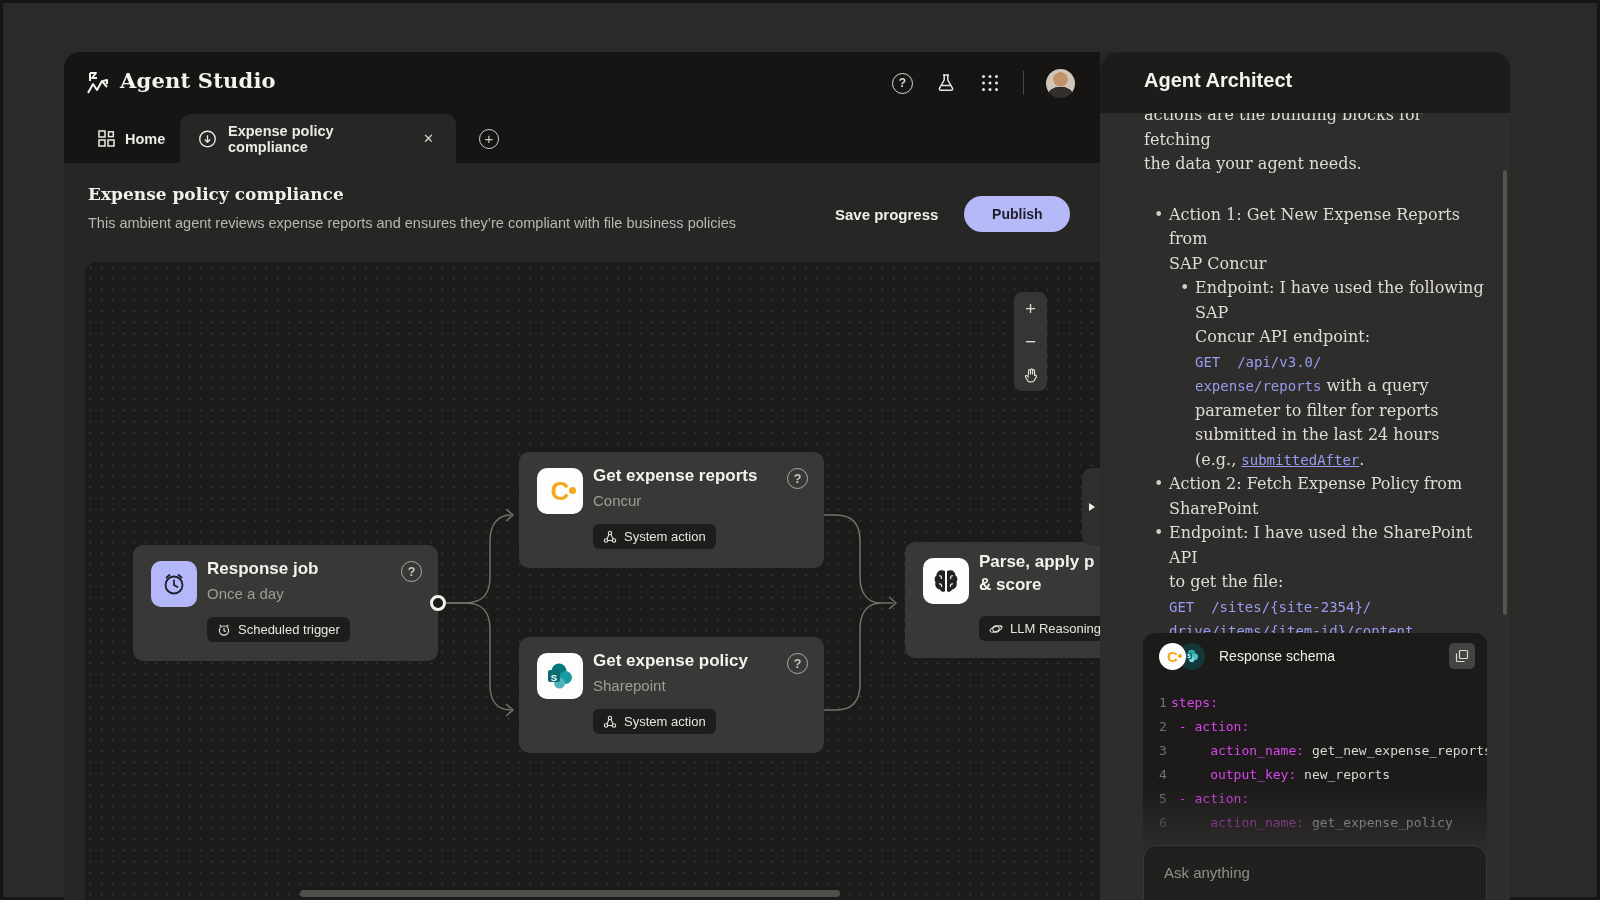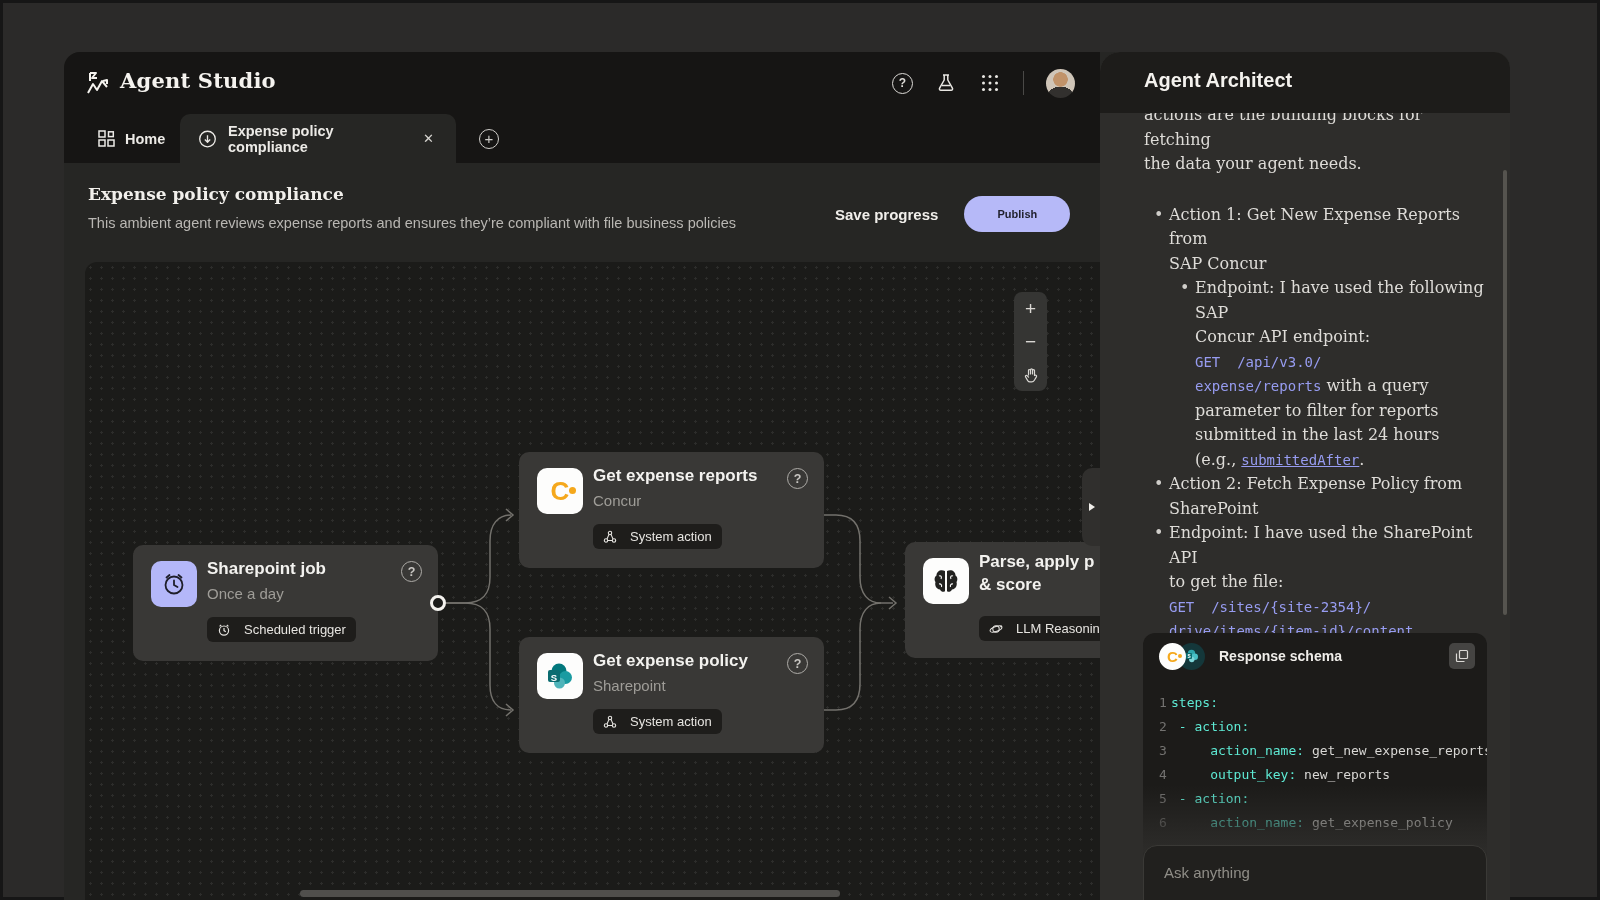--- a/index.html
+++ b/index.html
@@ -38,33 +38,33 @@
   #tab-add { position:absolute; left:415px; top:15px; width:20px; height:20px; border:1.5px solid #cfcdc9;
              border-radius:50%; color:#cfcdc9; font-size:15px; line-height:17px; text-align:center; }
 
   
   #page-title { position:absolute; left:24px; top:132px; font-family:"DejaVu Serif", serif;
                 font-weight:bold; font-size:17px; color:#f2f0ec; }
   #page-subtitle { position:absolute; left:24px; top:163px; font-size:14.5px; color:#b9b7b3; }
   #page-actions { position:absolute; left:771px; top:144px; height:36px; display:flex; align-items:center; gap:26px; }
   #save-btn { font-size:15px; font-weight:bold; color:#f1efeb; }
   #publish-btn { width:106px; height:36px; background:#b6b9f8; border-radius:18px; color:#1f1f2c;
-                 font-size:11px; font-weight:bold; display:flex; align-items:center; justify-content:center; }
+                 font-size:14px; font-weight:bold; display:flex; align-items:center; justify-content:center; }
 
   
   #canvas { position:absolute; left:21px; top:210px; width:1015px; height:638px; overflow:hidden;
             background-color:#1b1b19; border-radius:12px 0 0 0;
             background-image: radial-gradient(circle, #2d2d2b 1.1px, rgba(0,0,0,0) 1.3px);
             background-size: 11px 11px; }
   .node { position:absolute; width:305px; height:116px; background:#393836; border-radius:10px; }
   .node-icon { position:absolute; left:18px; top:16px; width:46px; height:46px; border-radius:10px;
                display:flex; align-items:center; justify-content:center; }
   .node-title { position:absolute; left:74px; top:14px; font-size:17px; font-weight:bold; color:#f3f2ef; white-space:nowrap; }
   .node-sub { position:absolute; left:74px; top:40px; font-size:15px; color:#9f9d98; white-space:nowrap; }
-  .node-badge { position:absolute; left:74px; top:72px; display:inline-flex; align-items:center; gap:13px;
+  .node-badge { position:absolute; left:74px; top:72px; display:inline-flex; align-items:center; gap:7px;
                 background:#1e1d1b; border-radius:6px; padding:5px 10px; font-size:13px; color:#e6e4e0; white-space:nowrap; }
   .node-help { position:absolute; right:16px; top:16px; width:21px; height:21px; border:1.5px solid #aeaca8;
                border-radius:50%; color:#c9c7c3; font-size:12.5px; font-weight:bold;
                display:flex; align-items:center; justify-content:center; }
   #icon-scheduled { background:#b4b7f9; }
   .icon-white { background:#fdfdfc; }
   .concur-c { font-weight:bold; font-size:26px; color:#f5a81c; position:relative; font-family:"Liberation Sans",sans-serif; }
   .concur-dot { position:absolute; right:-7px; top:11px; width:7px; height:7px; background:#f5a81c; border-radius:50%; }
   #port { position:absolute; left:345px; top:333px; width:16px; height:16px; border:3px solid #f4f2ee;
           background:#1b1b19; border-radius:50%; }
@@ -94,26 +94,26 @@
   .cde.u { text-decoration:underline; }
   #panel-scrollbar { position:absolute; right:3px; top:57px; width:4px; height:445px; background:#56544f; border-radius:2px; }
 
   
   #code-card { position:absolute; left:43px; top:520px; width:344px; height:230px; background:#1c1b19;
                border-radius:12px; overflow:hidden; }
   #code-head { position:absolute; left:0; top:0; width:100%; height:46px; display:flex; align-items:center; padding:0 12px 0 16px; }
   .mini-circ { width:27px; height:27px; border-radius:50%; flex:none; display:flex; align-items:center; justify-content:center; }
   #circ-concur { background:#fdfdfc; z-index:2; }
   #circ-sp { background:#14373a; margin-left:-8px; z-index:1; }
-  #code-title { margin-left:14px; font-size:14px; font-weight:bold; color:#f0eeea; }
+  #code-title { margin-left:14px; font-size:14px; font-weight:normal; color:#f0eeea; }
   #copy-btn { margin-left:auto; width:26px; height:26px; background:#454442; border-radius:5px;
               display:flex; align-items:center; justify-content:center; }
   .code-line { position:relative; height:24px; white-space:pre; font-family:"DejaVu Sans Mono", monospace; font-size:13px; }
   .ln { display:inline-block; width:28px; text-align:left; padding-left:16px; color:#737270; }
-  .kw { color:#5eead4; }
+  .kw { color:#d946ef; }
   .vl { color:#d8d7d4; }
   #code-body { position:absolute; top:62px; left:0; width:100%; }
   #code-fade { position:absolute; left:0; bottom:0; width:100%; height:78px;
                background:linear-gradient(180deg, rgba(46,45,43,0) 0%, #2e2d2b 90%); }
 
   
   #ask-box { position:absolute; left:43px; top:732px; width:344px; height:110px; background:#21201e;
              border:1px solid #3a3936; border-radius:14px; }
   #ask-input { position:absolute; left:20px; top:18px; width:300px; background:transparent; border:none; outline:none;
                font-family:"Liberation Sans", sans-serif; font-size:15px; color:#e6e4e0; }
@@ -217,21 +217,21 @@
       </svg>
 
       <div class="node" style="left:48px;top:283px">
         <div class="node-icon" id="icon-scheduled">
           <svg width="28" height="28" viewBox="0 0 28 28">
             <circle cx="14" cy="15" r="8.5" stroke="#1e1e2a" stroke-width="1.8" fill="none"></circle>
             <path d="M14 10.5 V15 L17.5 17" stroke="#1e1e2a" stroke-width="1.8" fill="none" stroke-linecap="round"></path>
             <path d="M6.5 7.5 L9.5 5 M21.5 7.5 L18.5 5" stroke="#1e1e2a" stroke-width="1.8" fill="none" stroke-linecap="round"></path>
           </svg>
         </div>
-        <div class="node-title">Sharepoint job</div>
+        <div class="node-title">Response job</div>
         <div class="node-sub">Once a day</div>
         <div class="node-badge">
           <svg width="14" height="14" viewBox="0 0 14 14">
             <circle cx="7" cy="7.6" r="4.6" stroke="#e6e4e0" stroke-width="1.2" fill="none"></circle>
             <path d="M7 5 V7.6 L8.8 8.8" stroke="#e6e4e0" stroke-width="1.2" fill="none"></path>
             <path d="M2.6 3.4 L4.2 2 M11.4 3.4 L9.8 2" stroke="#e6e4e0" stroke-width="1.2" fill="none"></path>
           </svg>
           <span>Scheduled trigger</span>
         </div>
         <div class="node-help">?</div>

